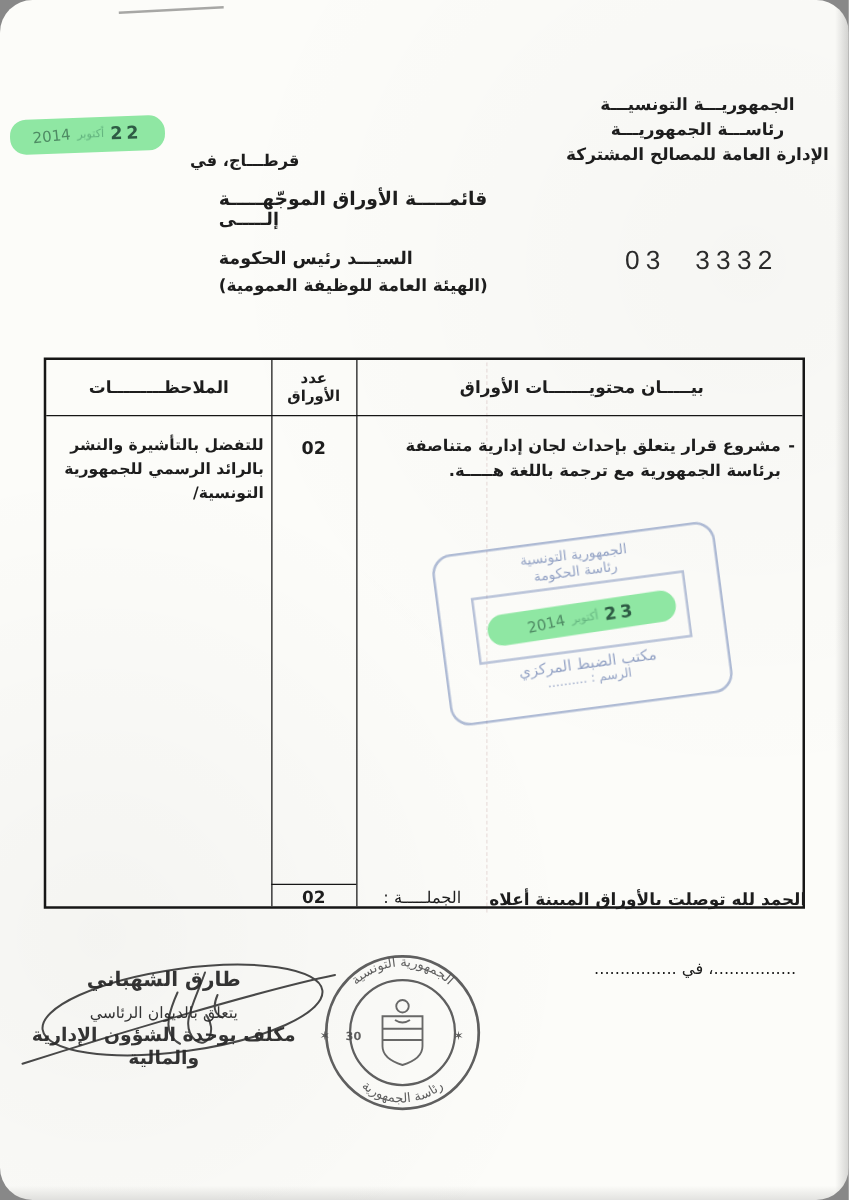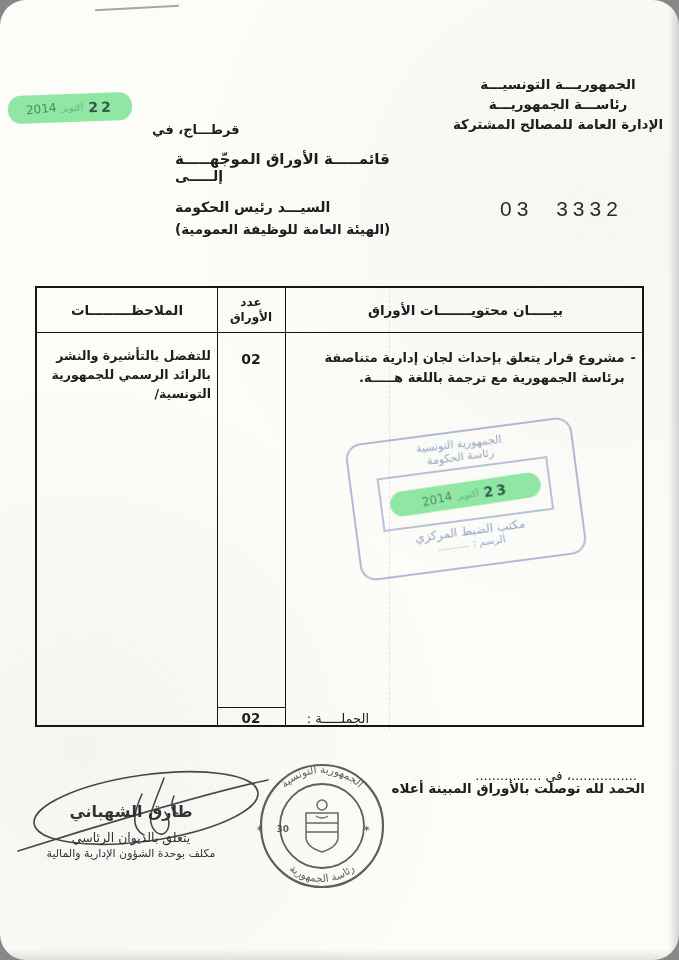--- a/index.html
+++ b/index.html
@@ -70,29 +70,29 @@
     color:rgba(62,90,155,0.55); text-align:center; padding-top:5px; filter:blur(0.4px); }
   .rs-l1 { font-size:11px; transform:rotate(1deg); }
   .rs-l2 { font-size:11px; }
   .rs-box { width:172px; height:54px; margin:4px auto 3px; border:2px solid rgba(82,108,168,0.4);
     display:flex; align-items:center; justify-content:center; }
   .pill-mid { width:152px; height:25px; transform:rotate(-1deg); }
   .rs-l3 { font-size:12px; }
   .rs-l4 { font-size:10px; letter-spacing:1px; }
 
   
-  .receipt { position:absolute; right:34px; top:780px; font-weight:bold; font-size:13.5px; }
+  .receipt { position:absolute; right:34px; top:712px; font-weight:bold; font-size:13.5px; }
   .dotline { position:absolute; right:42px; top:768px; font-weight:normal; font-size:13px; }
 
   
   .sig-block { position:absolute; left:20px; top:774px; width:222px; text-align:center;
     color:#333; filter:blur(0.3px); }
-  .sig-name { font-size:16px; font-weight:bold;margin-top:28px; }
+  .sig-name { font-size:16px; font-weight:bold; }
   .sig-t1 { font-size:12.5px; margin-top:9px; }
-  .sig-t2 { font-size:11px; font-weight:normal; margin-top:2px; }
+  .sig-t2 { font-size:15px; font-weight:bold; margin-top:2px; }
   .sig-svg { position:absolute; left:14px; top:756px; }
 
   
   .seal { position:absolute; left:256px; top:760px; }
 </style>
 </head>
 <body>
 
 <div class="page">
 

